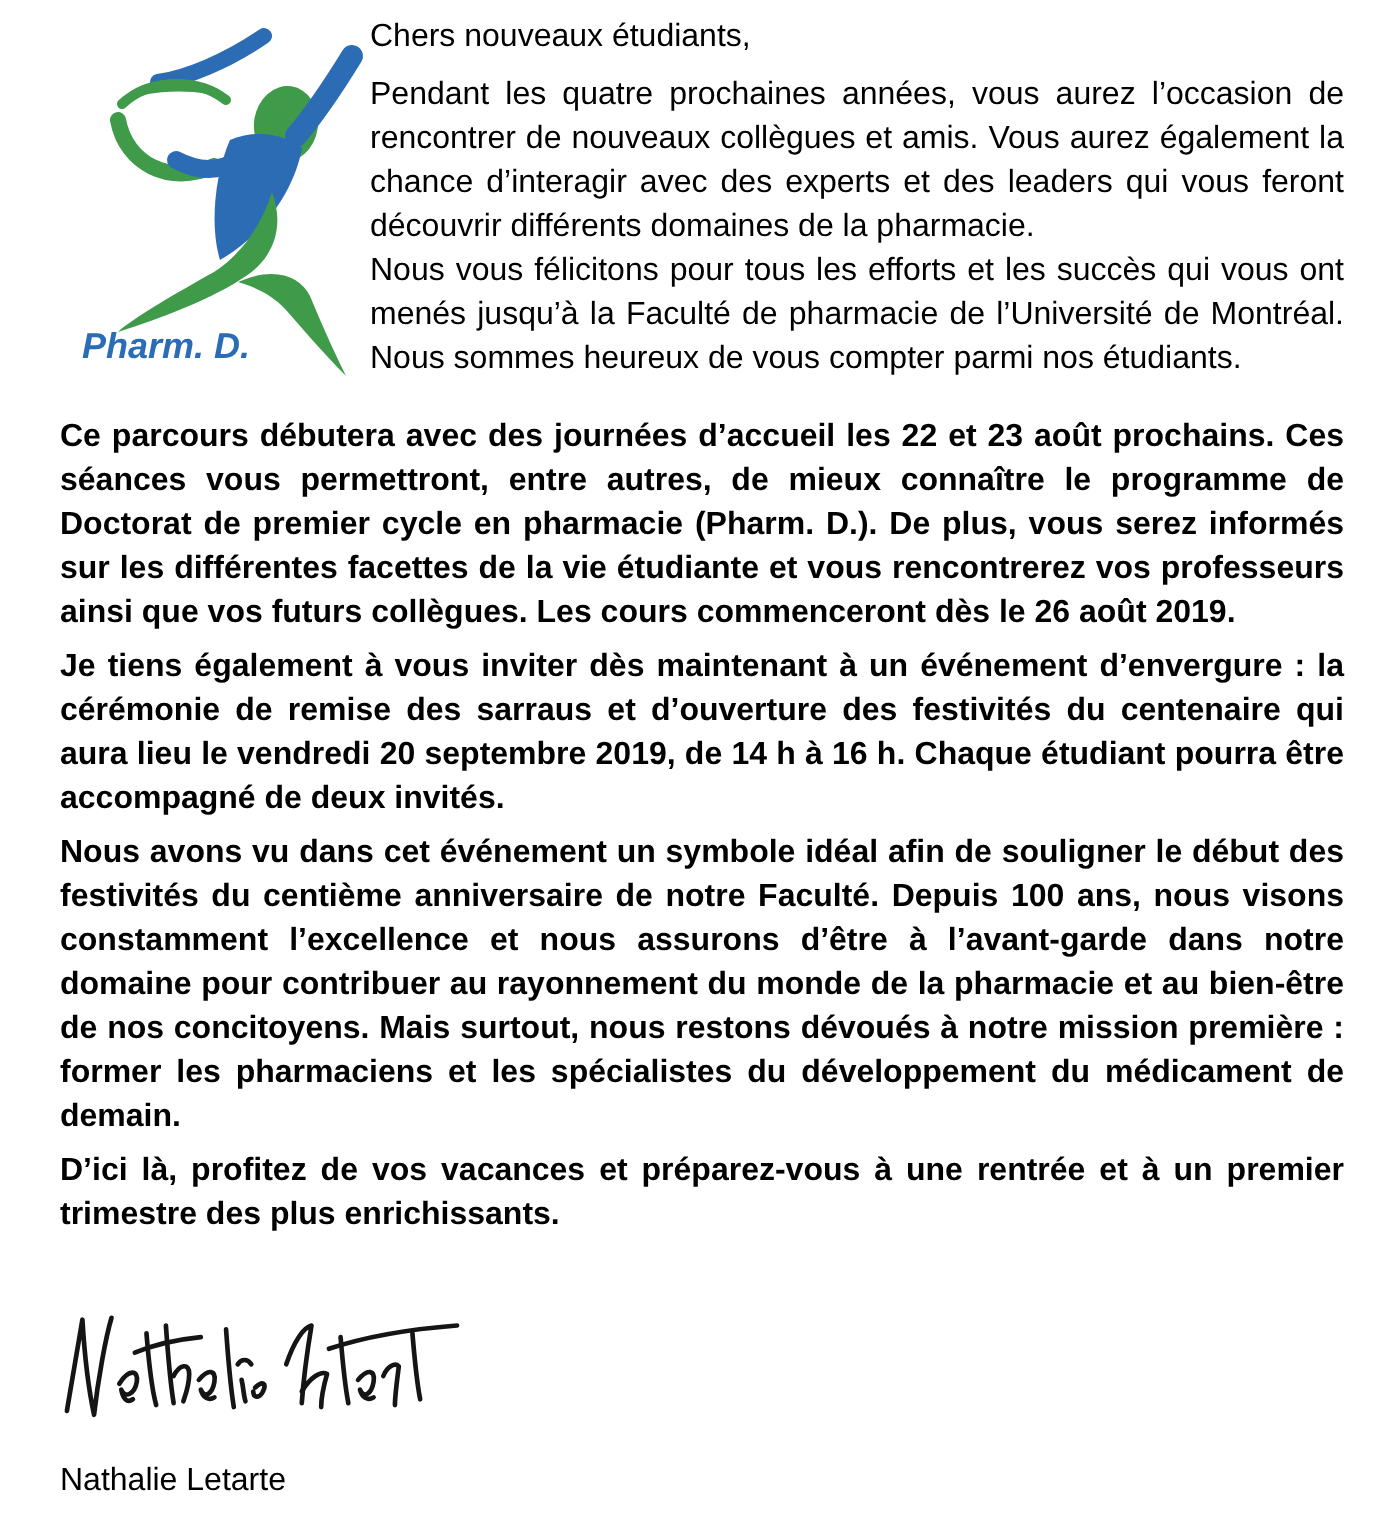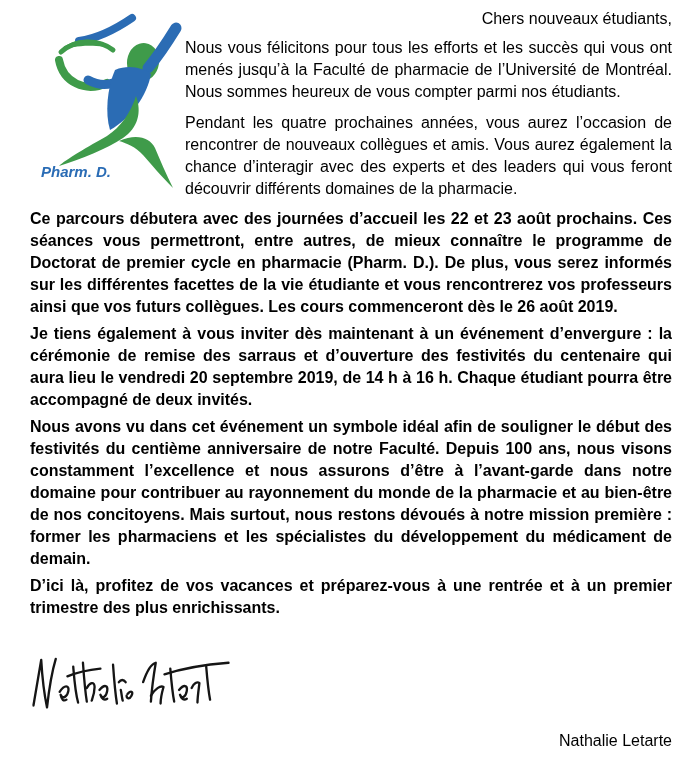--- a/index.html
+++ b/index.html
@@ -8,30 +8,30 @@
     width: 700px; height: 770px;
     font-family: "Liberation Sans", sans-serif;
     color: #000000;
   }
   .page {
     width: 700px; height: 770px;
     padding: 8px 28px 0 30px;
     overflow: hidden;
     background: #ffffff;
   }
-  p { font-size: 16px; line-height: 22px; text-align: right; }
+  p { font-size: 16px; line-height: 22px; }
   .header { display: flex; margin-bottom: 8px; }
   .logo {
     flex: 0 0 155px; width: 155px; height: 192px;
     position: relative;
   }
   .logo svg.figure { position: absolute; left: 25px; top: 0; }
   .logo-label {
     position: absolute; left: 11px; top: 155px;
-    font-size: 15px; font-weight: bold; font-style: italic;
+    font-size: 18px; font-weight: bold; font-style: italic;
     color: #2A6CB5; white-space: nowrap;
   }
   .header-text { flex: 1; min-width: 0; }
   .salutation { margin-bottom: 7px; }
   .header-text .para { text-align: justify; margin-bottom: 9px; }
   .header-text .para.last { margin-bottom: 0; }
   .body .para { text-align: justify; margin-bottom: 5px; font-weight: bold; }
   .body .para.farewell { margin-bottom: 36px; }
   .closing { margin-bottom: 3px; }
   svg.signature { display: block; margin: 4px 0 9px -2px; }
@@ -62,22 +62,22 @@
         <path d="M60,62 C74,56 88,60 96,66 C92,88 76,110 55,122 C50,106 52,80 60,62 Z" fill="#2B6CB4"></path>
 
         <path d="M81,88 C87,104 83,120 68,130 C52,141 26,151 4,158 C10,152 34,138 52,128 C66,119 76,104 81,88 Z" fill="#3F9B4A"></path>
 
         <path d="M64,133 C82,125 95,130 100,140 C105,152 111,166 118,180 C106,168 96,156 88,147 C81,139 71,135 64,133 Z" fill="#3F9B4A"></path>
       </svg>
       <div class="logo-label">Pharm. D.</div>
     </div>
     <div class="header-text">
       <p class="salutation">Chers nouveaux étudiants,</p>
+      <p class="para last">Pendant les quatre prochaines années, vous aurez l’occasion de rencontrer de nouveaux collègues et amis. Vous aurez également la chance d’interagir avec des experts et des leaders qui vous feront découvrir différents domaines de la pharmacie.</p>
       <p class="para">Nous vous félicitons pour tous les efforts et les succès qui vous ont menés jusqu’à la Faculté de pharmacie de l’Université de Montréal. Nous sommes heureux de vous compter parmi nos étudiants.</p>
-      <p class="para last">Pendant les quatre prochaines années, vous aurez l’occasion de rencontrer de nouveaux collègues et amis. Vous aurez également la chance d’interagir avec des experts et des leaders qui vous feront découvrir différents domaines de la pharmacie.</p>
     </div>
   </div>
 
   <div class="body">
     <p class="para">Ce parcours débutera avec des journées d’accueil les 22 et 23 août prochains. Ces séances vous permettront, entre autres, de mieux connaître le programme de Doctorat de premier cycle en pharmacie (Pharm. D.). De plus, vous serez informés sur les différentes facettes de la vie étudiante et vous rencontrerez vos professeurs ainsi que vos futurs collègues. Les cours commenceront dès le 26 août 2019.</p>
     <p class="para"><span>Je tiens également à vous inviter dès maintenant à un événement d’envergure : </span><strong>la cérémonie de remise des sarraus et d’ouverture des festivités du centenaire qui aura lieu le vendredi 20 septembre 2019, de 14 h à 16 h</strong><span>. Chaque étudiant pourra être accompagné de deux invités.</span></p>
     <p class="para">Nous avons vu dans cet événement un symbole idéal afin de souligner le début des festivités du centième anniversaire de notre Faculté. Depuis 100 ans, nous visons constamment l’excellence et nous assurons d’être à l’avant-garde dans notre domaine pour contribuer au rayonnement du monde de la pharmacie et au bien-être de nos concitoyens. Mais surtout, nous restons dévoués à notre mission première : former les pharmaciens et les spécialistes du développement du médicament de demain.</p>
     <p class="para farewell">D’ici là, profitez de vos vacances et préparez-vous à une rentrée et à un premier trimestre des plus enrichissants.</p>
 
 

